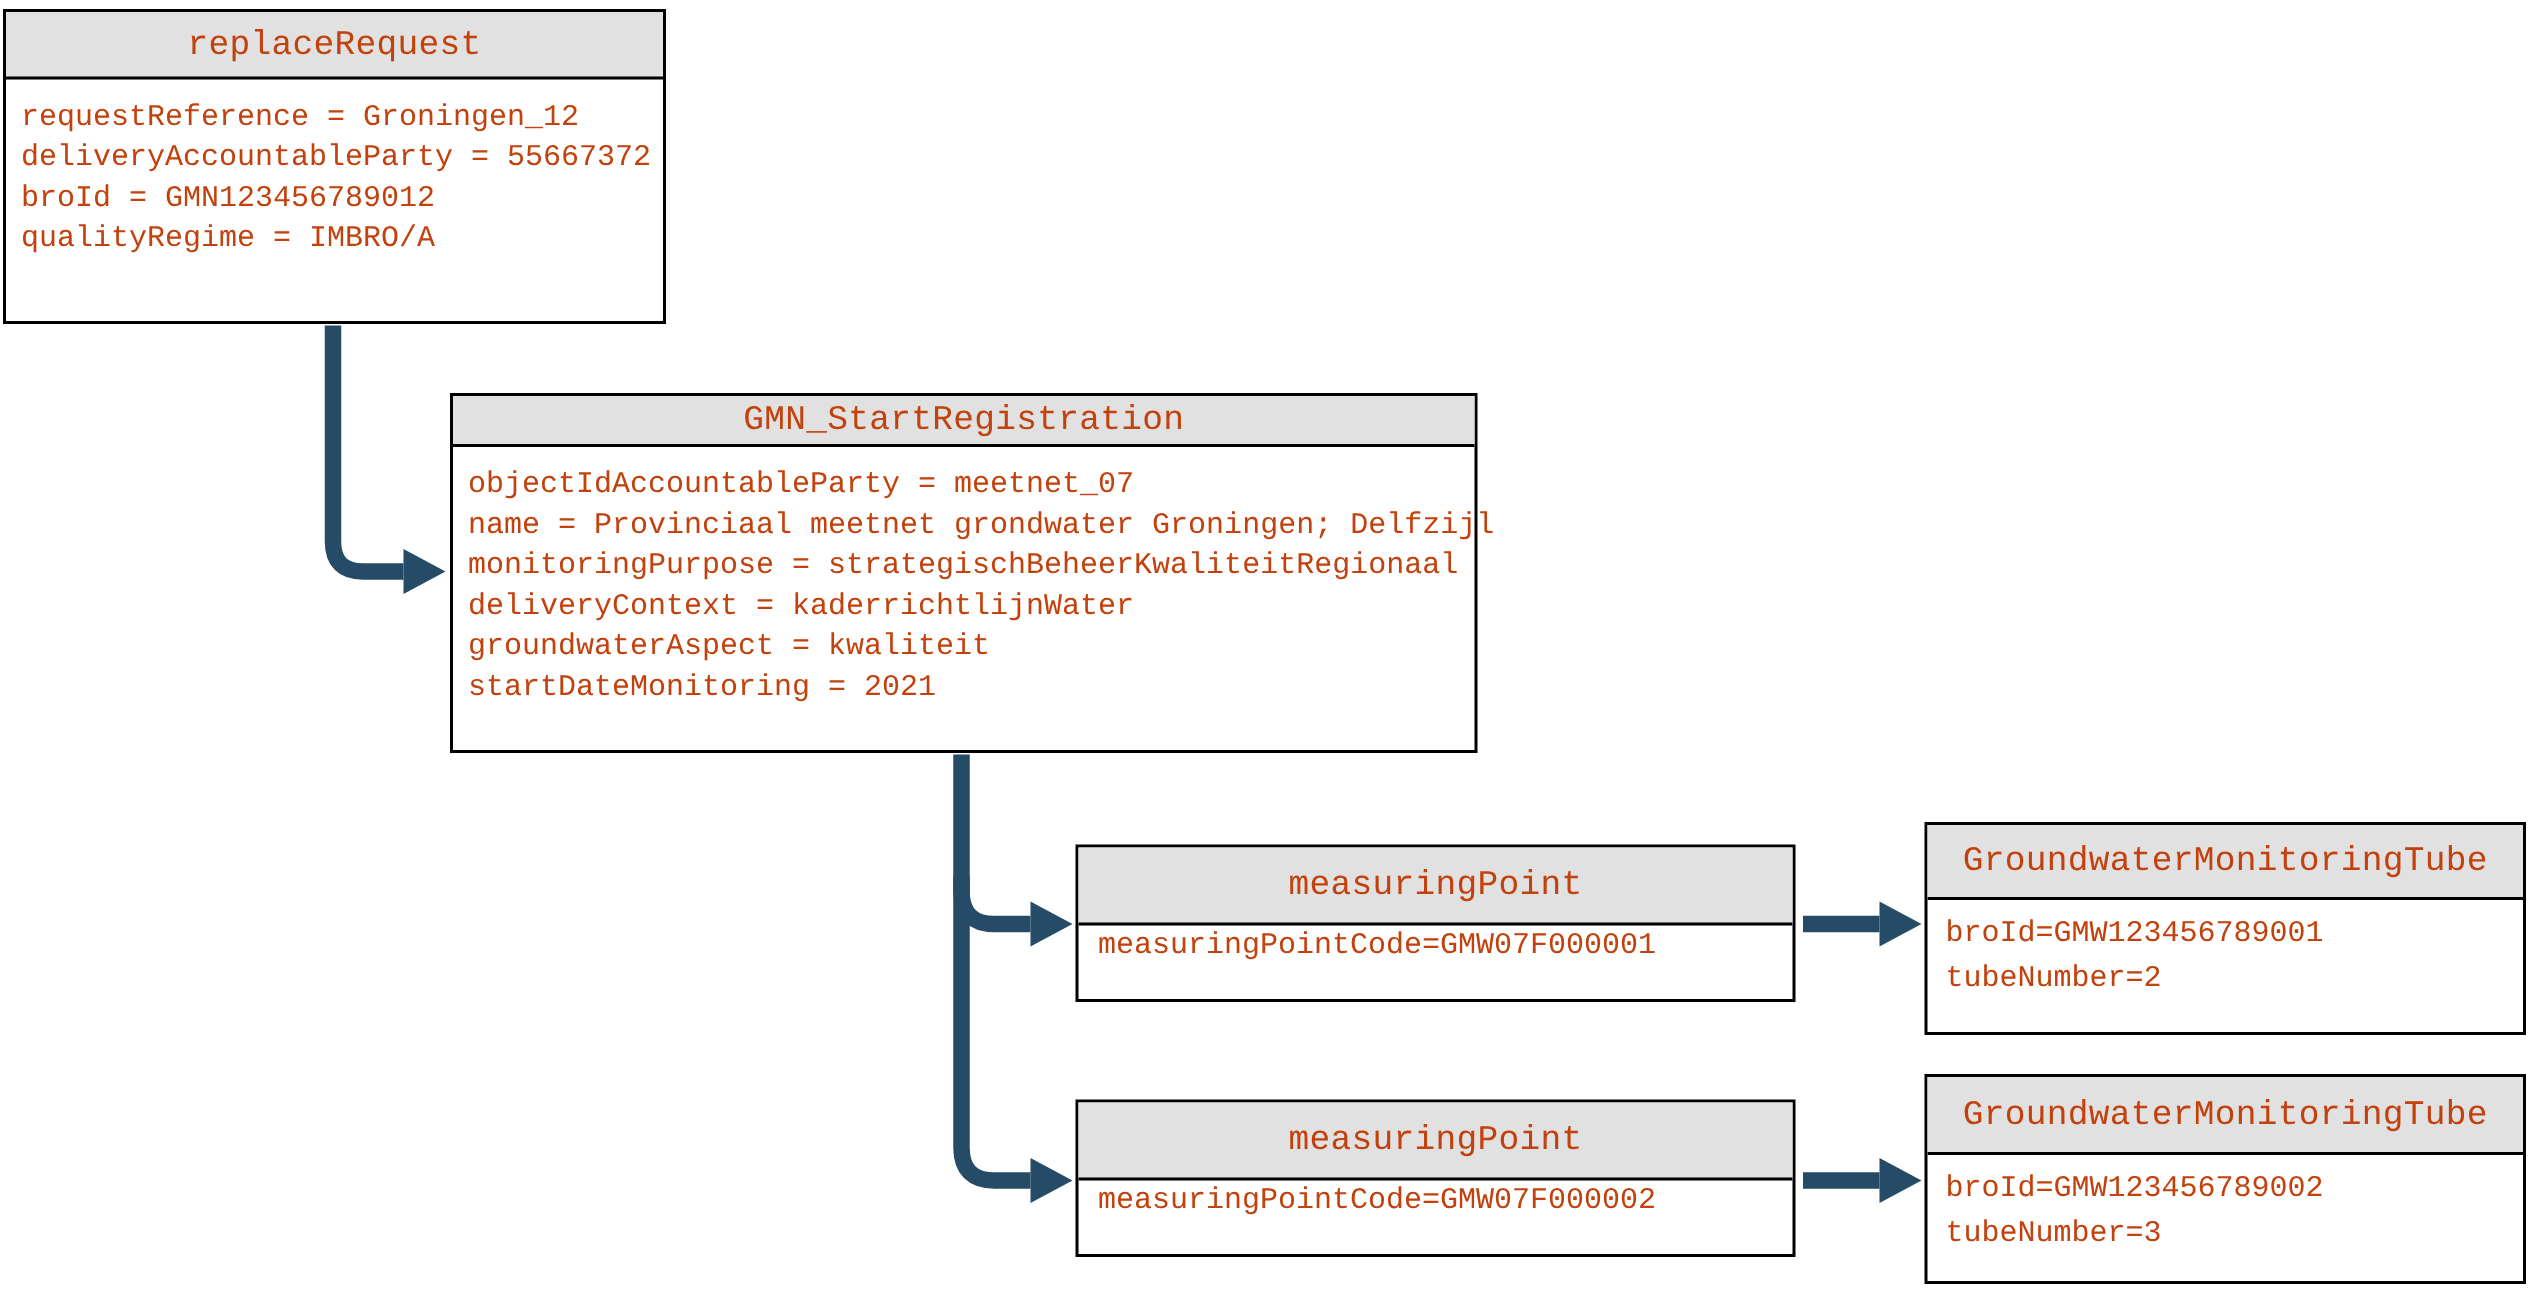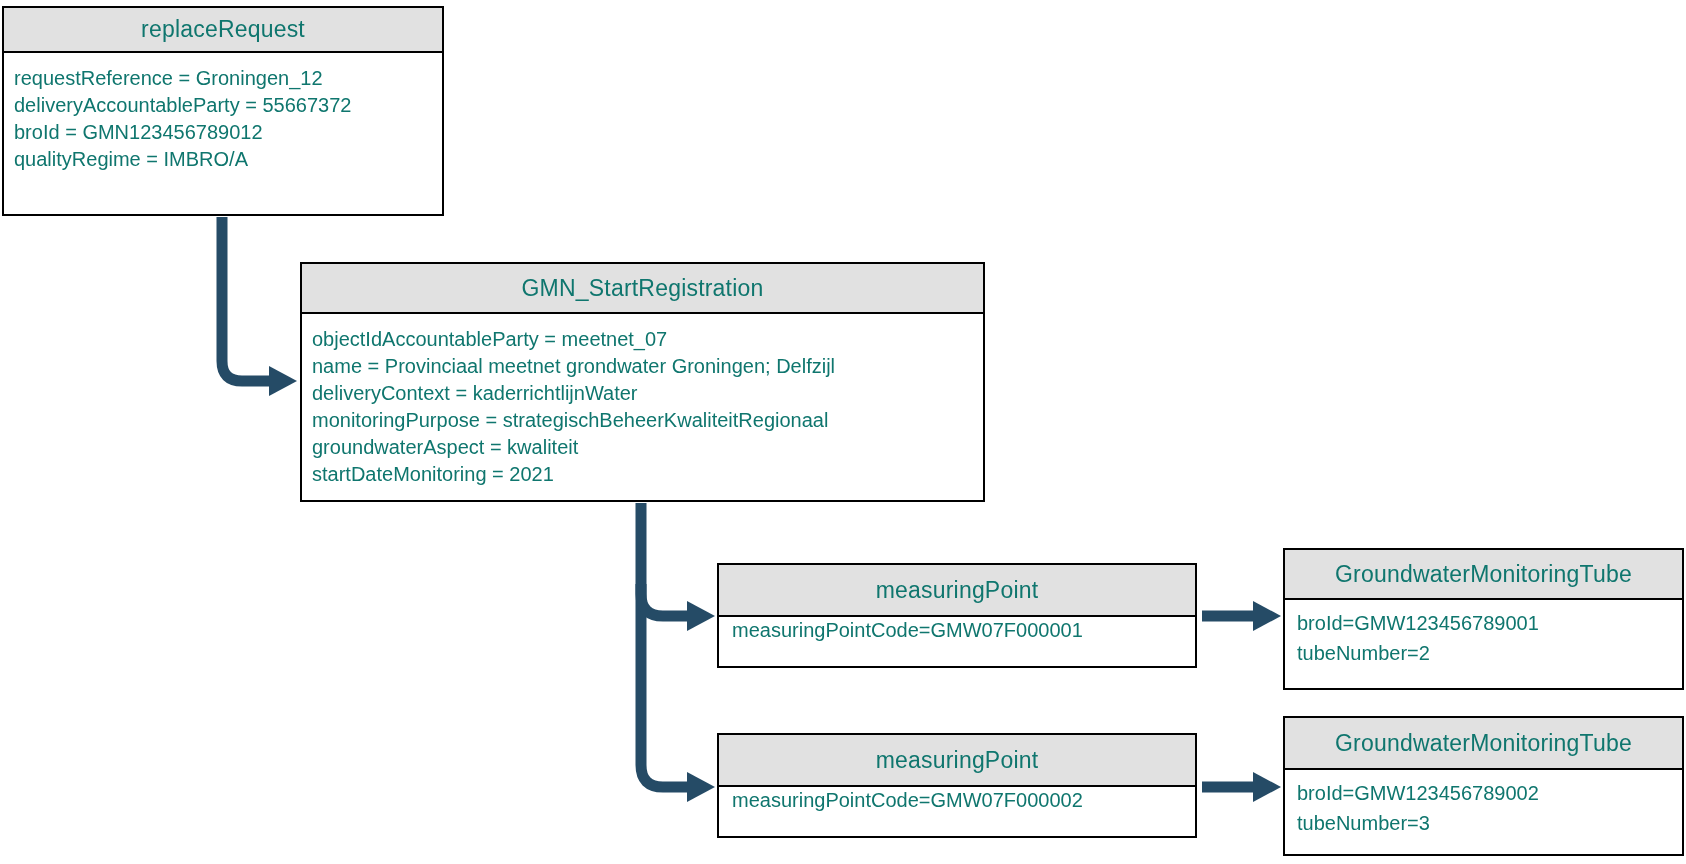--- a/index.html
+++ b/index.html
@@ -1,22 +1,22 @@
 <!DOCTYPE html>
 <html><head>
 <meta charset="utf-8">
 <style>
   html, body { margin: 0; padding: 0; background: #ffffff; }
   .canvas {
     position: relative;
     width: 1686px;
     height: 864px;
     background: #ffffff;
-    font-family: Liberation Sans, sans-serif;
-    color: #0f766e;
+    font-family: Liberation Mono, monospace;
+    color: #c2410c;
     overflow: hidden;
   }
   .node {
     position: absolute;
     background: #ffffff;
     border: 2px solid #000000;
     box-sizing: border-box;
     display: flex;
     flex-direction: column;
   }
@@ -42,21 +42,21 @@
   .node-body.center-single {
     display: flex;
     padding: 0 0 0 13px;
   }
   .node-body.tube-body { line-height: 30px; padding-top: 8px; padding-left: 12px; }
 
   
   #node-replace-request        { left: 2px;    top: 6px;   width: 442px; height: 210px; }
   #node-replace-request .node-header { height: 45px; }
   #node-gmn-start-registration { left: 300px;  top: 262px; width: 685px; height: 240px; }
-  #node-gmn-start-registration .node-header { height: 50px; }
+  #node-gmn-start-registration .node-header { height: 34px; }
   #node-measuring-point-1      { left: 717px;  top: 563px; width: 480px; height: 105px; }
   #node-measuring-point-1 .node-header { height: 52px; }
   #node-tube-1                 { left: 1283px; top: 548px; width: 401px; height: 142px; }
   #node-tube-1 .node-header { height: 50px; }
   #node-measuring-point-2      { left: 717px;  top: 733px; width: 480px; height: 105px; }
   #node-measuring-point-2 .node-header { height: 52px; }
   #node-tube-2                 { left: 1283px; top: 716px; width: 401px; height: 140px; }
   #node-tube-2 .node-header { height: 52px; }
 
   .connector-layer {
@@ -103,22 +103,22 @@
       <div>broId = GMN123456789012</div>
       <div>qualityRegime = IMBRO/A</div>
     </div>
   </div>
 
   <div class="node" id="node-gmn-start-registration">
     <div class="node-header">GMN_StartRegistration</div>
     <div class="node-body">
       <div>objectIdAccountableParty = meetnet_07</div>
       <div>name = Provinciaal meetnet grondwater Groningen; Delfzijl</div>
+      <div>monitoringPurpose = strategischBeheerKwaliteitRegionaal</div>
       <div>deliveryContext = kaderrichtlijnWater</div>
-      <div>monitoringPurpose = strategischBeheerKwaliteitRegionaal</div>
       <div>groundwaterAspect = kwaliteit</div>
       <div>startDateMonitoring = 2021</div>
     </div>
   </div>
 
   <div class="node" id="node-measuring-point-1">
     <div class="node-header">measuringPoint</div>
     <div class="node-body center-single">
       <div>measuringPointCode=GMW07F000001</div>
     </div>

